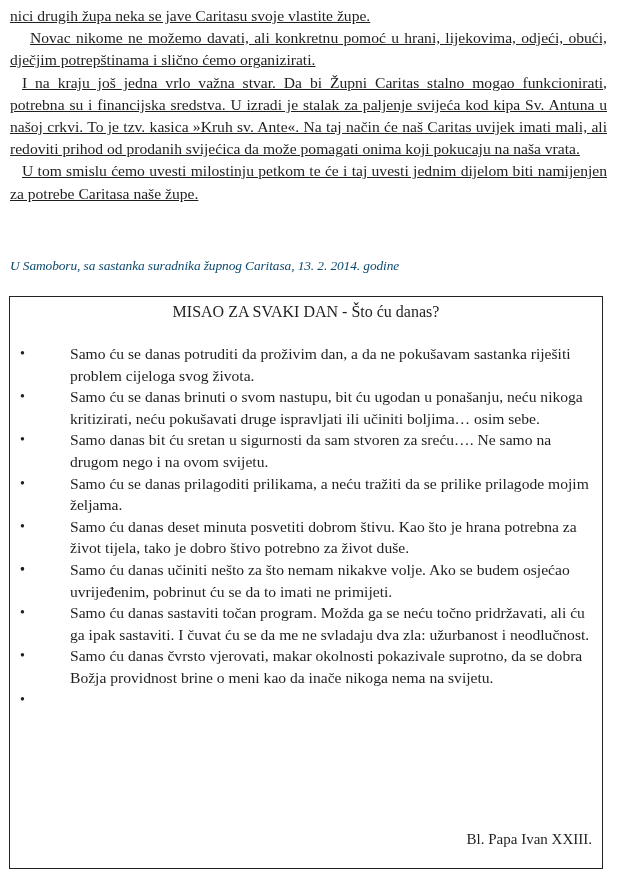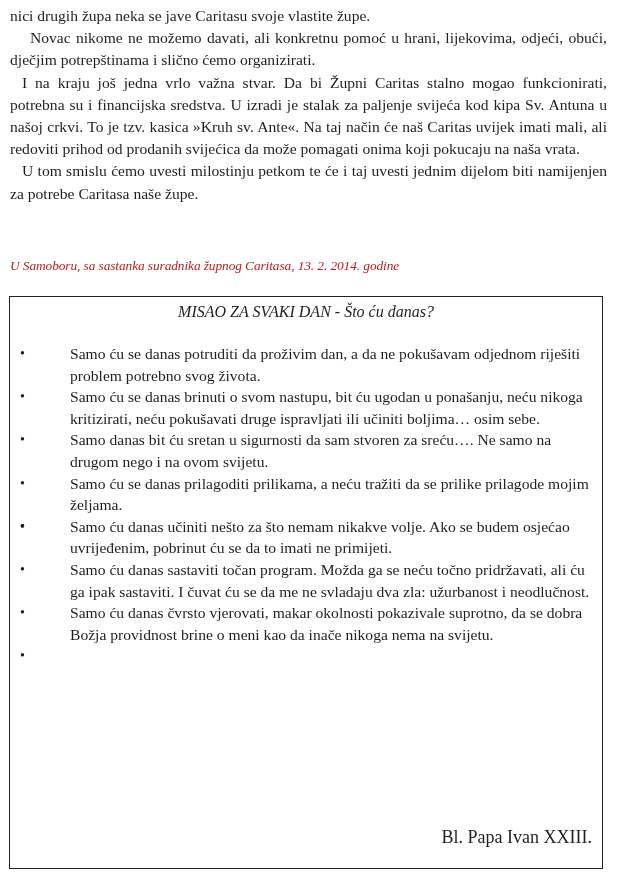--- a/index.html
+++ b/index.html
@@ -3,72 +3,72 @@
 <meta charset="utf-8">
 <style>
   html, body { margin:0; padding:0; background:#ffffff; }
   body {
     width:619px; height:883px; position:relative; overflow:hidden;
     font-family: "Liberation Serif", "DejaVu Serif", serif;
     color:#1f1f1f;
   }
   .top {
     position:absolute; left:10px; top:5px; width:597px;
-    font-size:15.6px; line-height:22.2px;
+    font-size:15.6px; line-height:22.2px;text-decoration:underline;
   }
   .top p { margin:0; text-align:justify; text-align-last:left; }
   .top p.indent { text-indent:12px; }
   .top p.indent2 { text-indent:20px; }
   .signature-line {
     position:absolute; left:10px; top:258px;
-    font-style:italic; font-size:13.4px; color:#b91c1c;
+    font-style:italic; font-size:13.4px; color:#0c4a6e;
     letter-spacing:-0.1px;
   }
   .box {
     position:absolute; left:9px; top:296px; width:594px; height:573px;
     border:1.5px solid #222; box-sizing:border-box;
   }
   .box-title {
     position:absolute; left:0; right:0; top:4px; text-align:center;
-    font-size:16px; line-height:22px;font-style:italic;
+    font-size:16px; line-height:22px;
   }
   .list {
     position:absolute; left:0; top:46px; width:100%;
     margin:0; padding:0; list-style:none;
     font-size:15.6px; line-height:21.6px;
   }
   .list li { position:relative; padding-left:60px; padding-right:10px; }
   .list li .bullet {
     position:absolute; left:10px; top:0; font-size:14px;
   }
   .attribution {
     position:absolute; right:10px; bottom:20px;
-    font-size:18px;
+    font-size:15px;
   }
 </style>
 </head>
 <body>
 
 <div class="top">
   <p>nici drugih župa neka se jave Caritasu svoje vlastite župe.</p>
   <p class="indent2">Novac nikome ne možemo davati, ali konkretnu pomoć u hrani, lijekovima, odjeći, obući, dječjim potrepštinama i slično ćemo organizirati.</p>
   <p class="indent">I na kraju još jedna vrlo važna stvar. Da bi Župni Caritas stalno mogao funkcionirati, potrebna su i financijska sredstva. U izradi je stalak za paljenje svijeća kod kipa Sv. Antuna u našoj  crkvi. To je tzv. kasica »Kruh sv. Ante«. Na taj način će naš Caritas uvijek imati mali, ali redoviti prihod od prodanih svijećica da može pomagati onima koji pokucaju na naša vrata.</p>
   <p class="indent">U tom smislu ćemo uvesti milostinju petkom te će i taj uvesti jednim dijelom biti namijenjen za potrebe Caritasa naše župe.</p>
 </div>
 
 <div class="signature-line">U Samoboru, sa sastanka suradnika župnog Caritasa, 13. 2. 2014. godine</div>
 
 <div class="box">
   <div class="box-title">MISAO ZA SVAKI DAN - Što ću danas?</div>
   <ul class="list">
-    <li><span class="bullet">•</span><span>Samo ću se danas potruditi da proživim dan, a da ne pokušavam odjednom riješiti problem potrebno svog života.</span></li>
+    <li><span class="bullet">•</span><span>Samo ću se danas potruditi da proživim dan, a da ne pokušavam sastanka riješiti problem cijeloga svog života.</span></li>
     <li><span class="bullet">•</span><span>Samo ću se danas brinuti o svom nastupu, bit ću ugodan u ponašanju, neću nikoga kritizirati, neću pokušavati druge ispravljati ili učiniti boljima… osim sebe.</span></li>
     <li><span class="bullet">•</span><span>Samo danas bit ću sretan u sigurnosti da sam stvoren za sreću…. Ne samo na drugom nego i na ovom svijetu.</span></li>
     <li><span class="bullet">•</span><span>Samo ću se danas prilagoditi prilikama, a neću tražiti da se prilike prilagode mojim željama.</span></li>
-    <li><span class="bullet">•</span></li>
+    <li><span class="bullet">•</span><span>Samo ću danas deset minuta posvetiti dobrom štivu. Kao što je hrana potrebna za život tijela, tako je dobro štivo potrebno za život duše.</span></li>
     <li><span class="bullet">•</span></li>
     <li><span class="bullet">•</span><span>Samo ću danas učiniti nešto za što nemam nikakve volje. Ako se budem osjećao uvrijeđenim, pobrinut ću se da to imati ne primijeti.</span></li>
     <li><span class="bullet">•</span><span>Samo ću danas sastaviti točan program. Možda ga se neću točno pridržavati, ali ću ga ipak sastaviti. I čuvat ću se da me ne svladaju dva zla: užurbanost i neodlučnost.</span></li>
     <li><span class="bullet">•</span><span>Samo ću danas čvrsto vjerovati, makar okolnosti pokazivale suprotno, da se dobra Božja providnost brine o meni kao da inače nikoga nema na svijetu.</span></li>
     <li><span class="bullet">•</span></li>
   </ul>
   <div class="attribution">Bl. Papa Ivan XXIII.</div>
 </div>
 
 </body></html>

